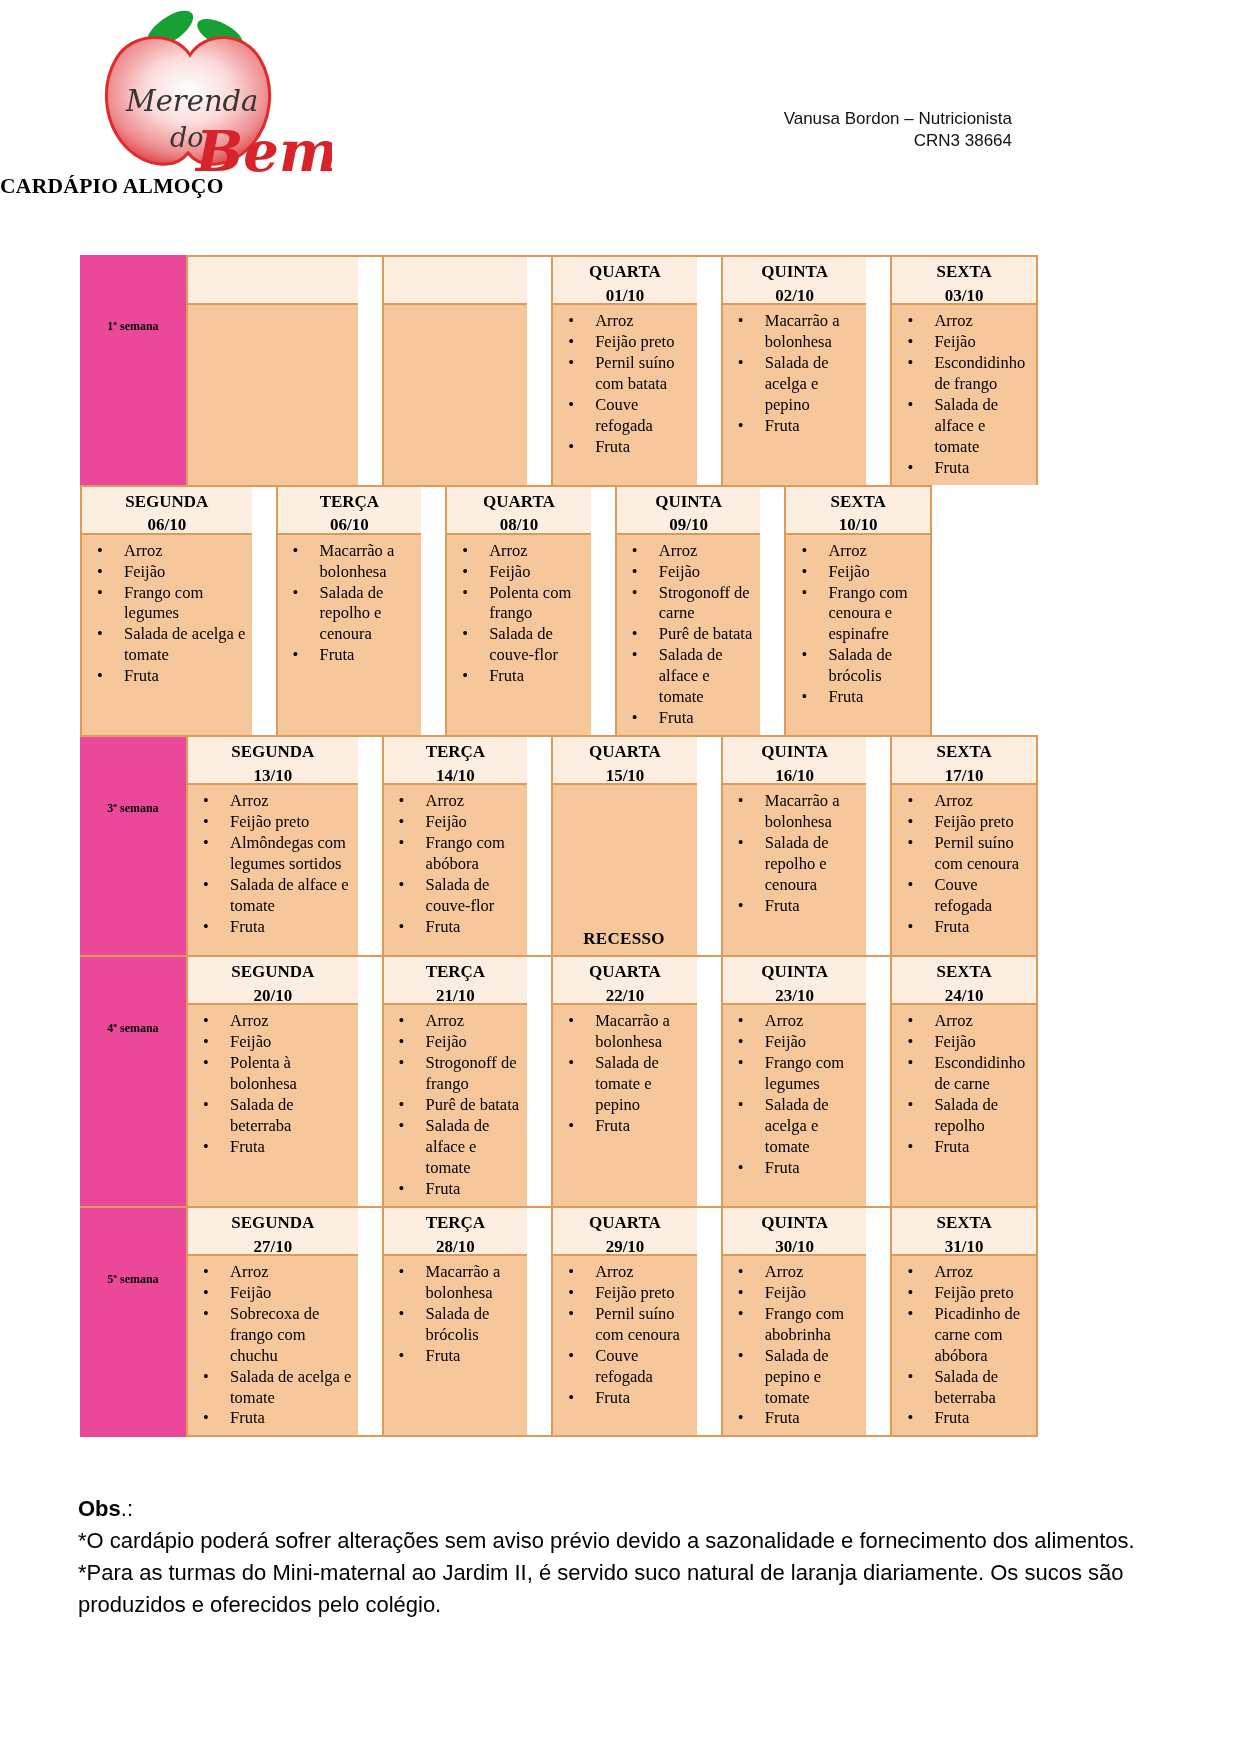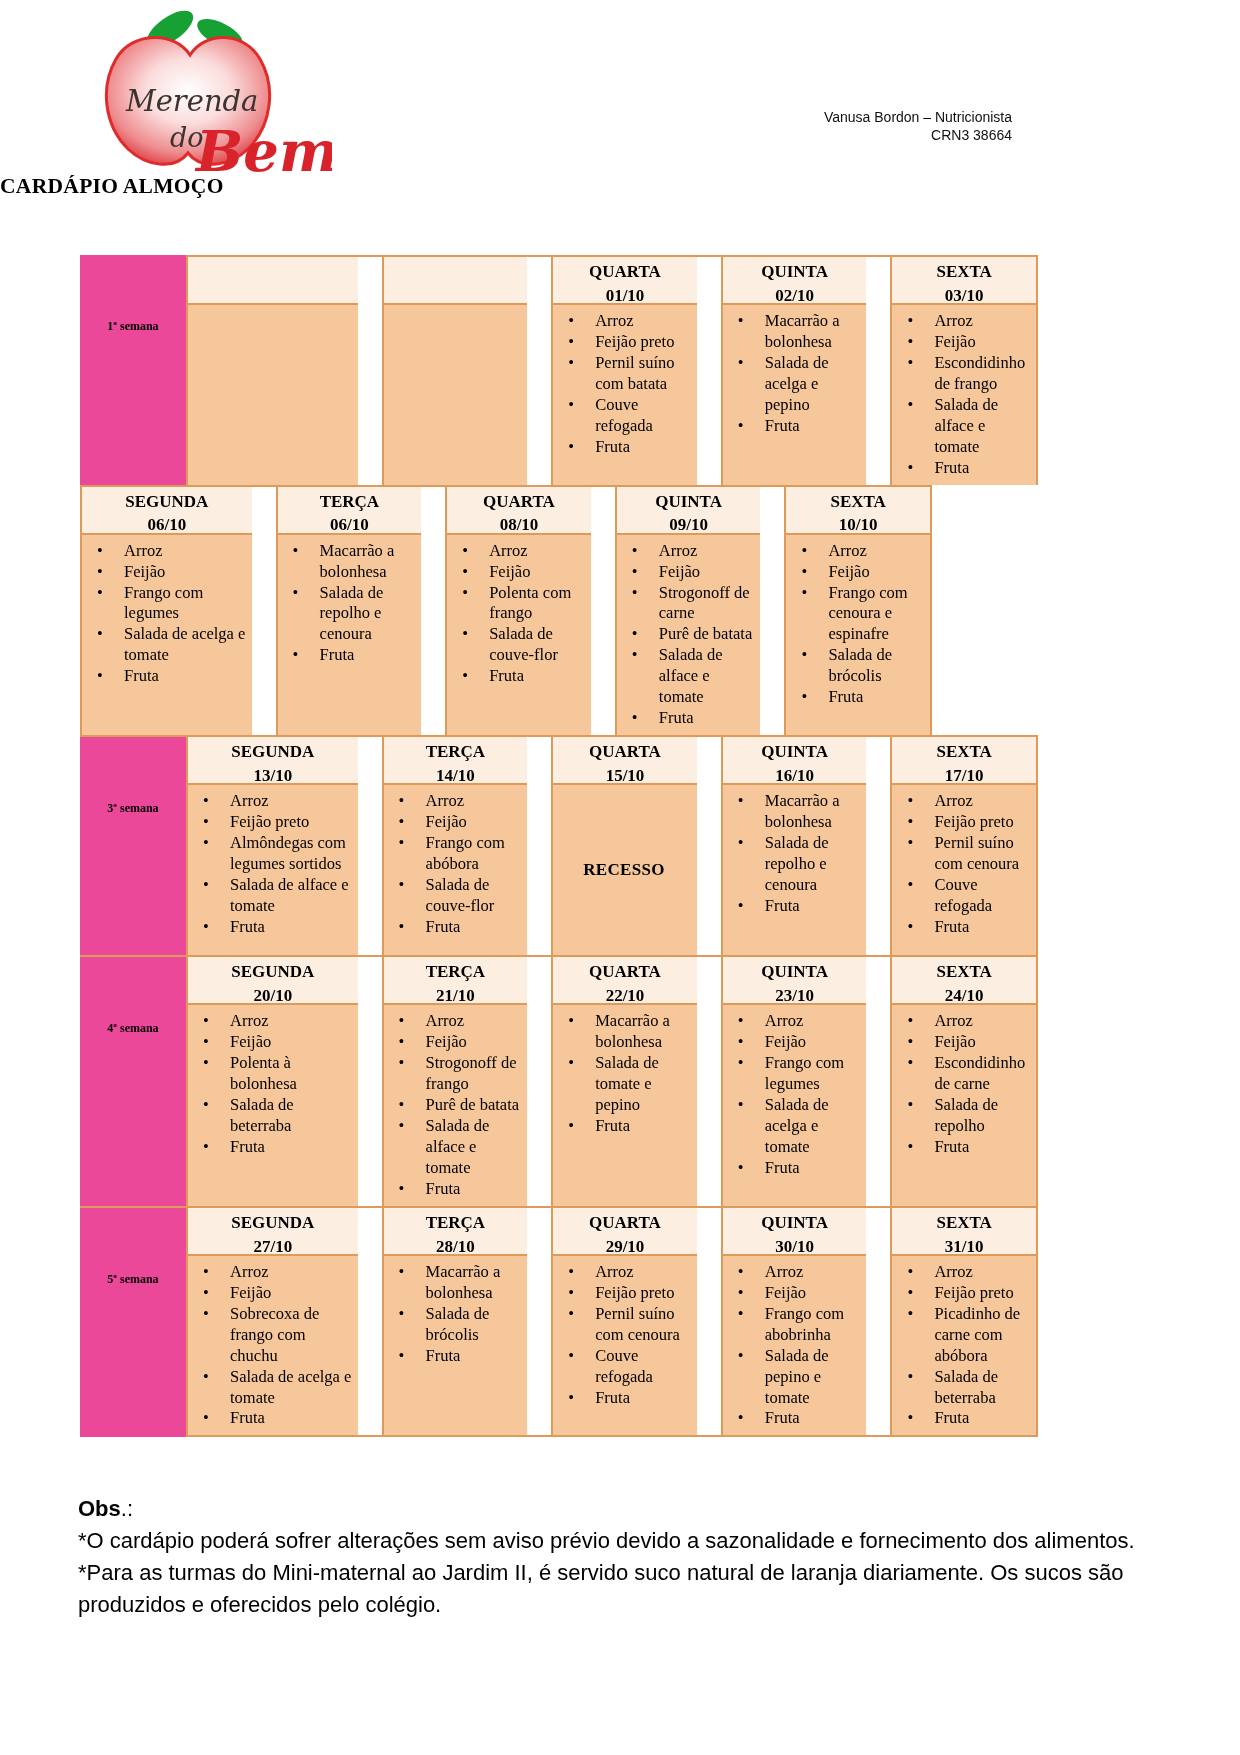--- a/index.html
+++ b/index.html
@@ -10,21 +10,21 @@
     font-family:"Liberation Serif", serif;
     color:#000;
     overflow:hidden;
   }
   
   .logo{position:absolute;left:70px;top:1px;width:262px;height:182px;}
   
   .credit{
     position:absolute;top:108px;right:228px;
     font-family:"Liberation Sans", sans-serif;
-    font-size:14px;line-height:1.3;text-align:right;color:#111;
+    font-size:17px;line-height:1.3;text-align:right;color:#111;
   }
   
   .title{
     position:absolute;top:174px;left:0;width:1160px;
     text-align:left;font-weight:bold;font-size:21.5px;letter-spacing:.3px;
   }
   
   .menu{
     --bc:#dd9a58;
     position:absolute;left:80px;top:255px;width:958px;
@@ -56,21 +56,21 @@
     border-bottom:2px solid var(--bc);
     text-align:center;font-weight:bold;font-size:17px;line-height:1.4;
     padding-top:3px;
   }
   .day-content{
     background:#f7c79c;
     padding:6px 2px 6px 0;
     font-size:16.5px;
   }
   .day-content.special{
-    display:flex;align-items:center;justify-content:center;
+    display:flex;align-items:flex-end;justify-content:center;
     font-weight:bold;font-size:17px;letter-spacing:.3px;
   }
   .menu-list{list-style:none;margin:0;padding:0;}
   .menu-item{
     position:relative;
     padding:0 4px 0 42px;
     line-height:1.27;
   }
   .menu-item::before{
     content:"•";

